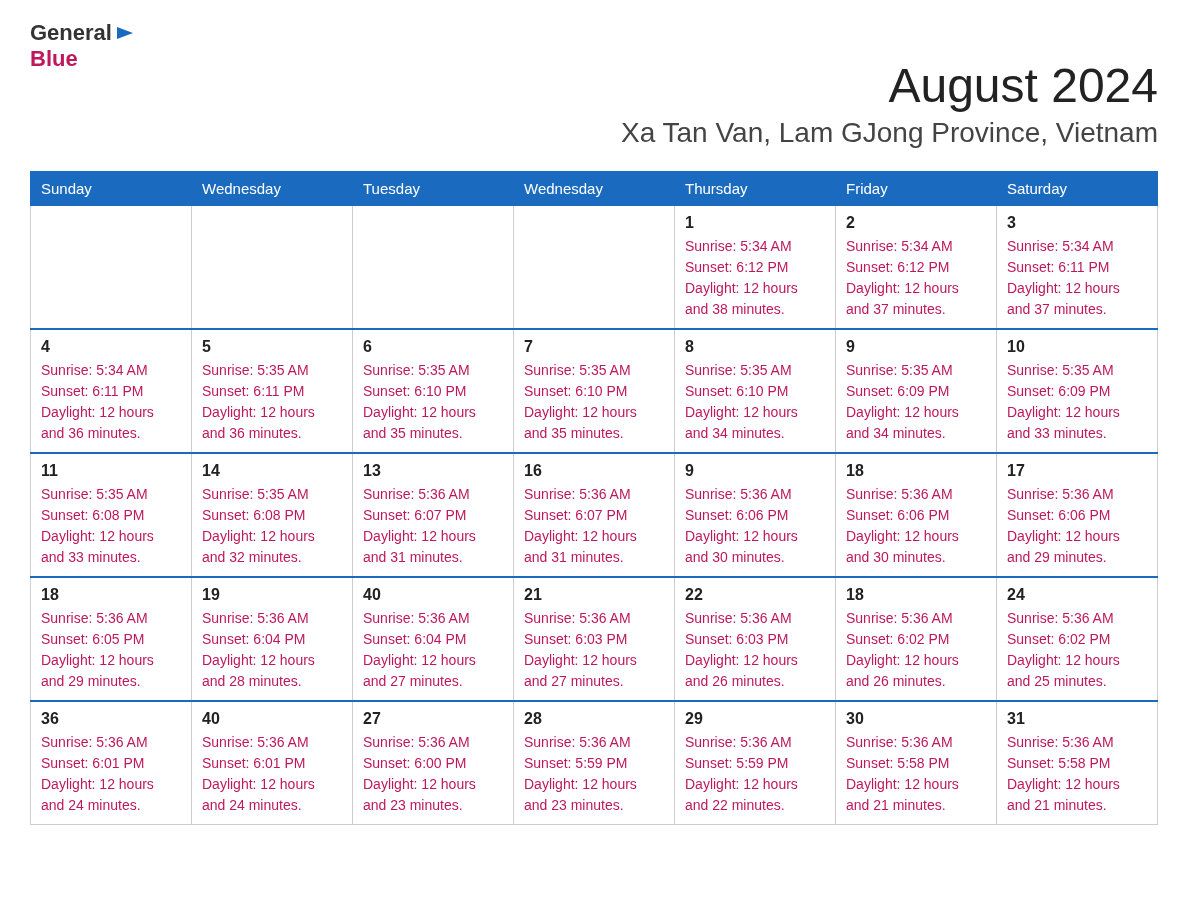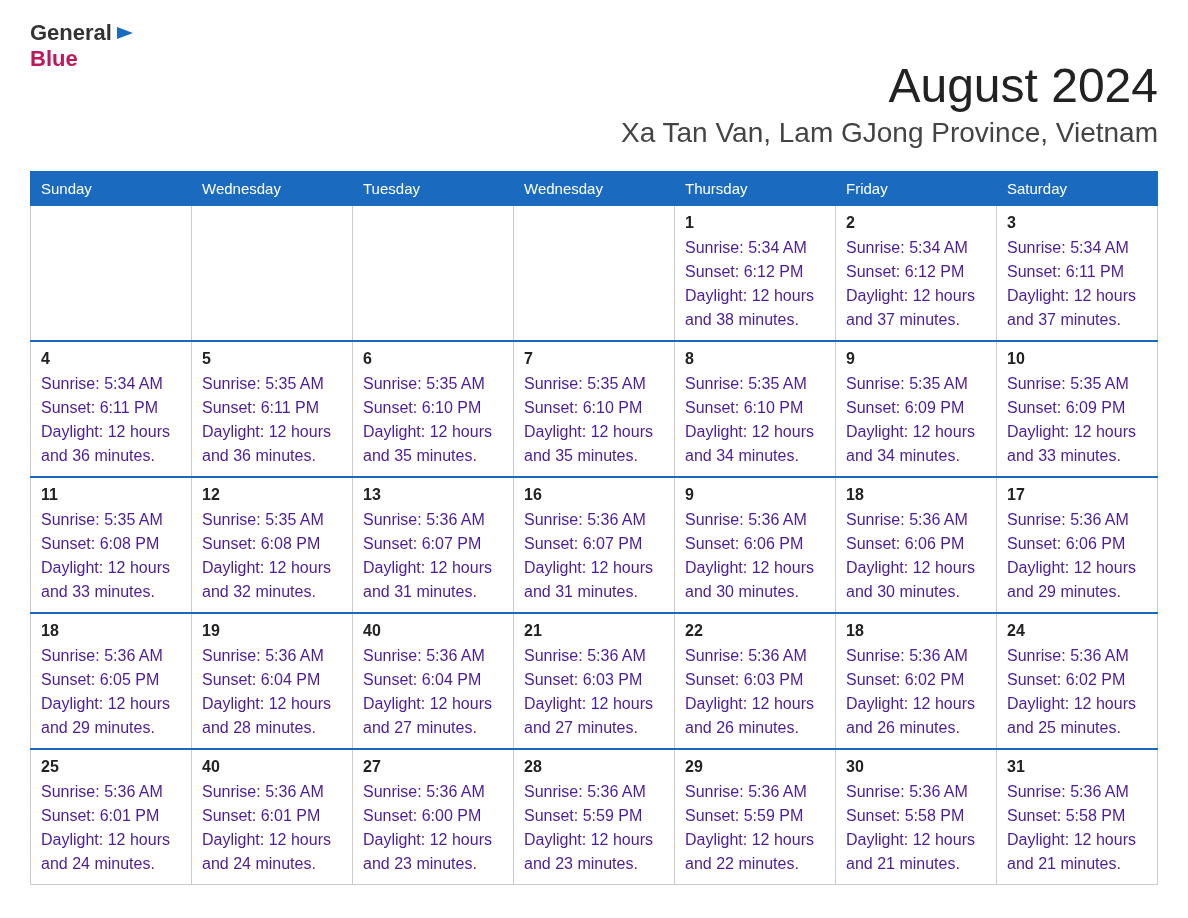--- a/index.html
+++ b/index.html
@@ -69,22 +69,22 @@
       background: #fff;
     }
     .day-num {
       font-size: 16px;
       font-weight: bold;
       color: #222;
       display: block;
       margin-bottom: 4px;
     }
     .day-info {
-      font-size: 16px;
-      color: #4c1d95;
+      font-size: 14px;
+      color: #be185d;
       line-height: 1.5;
     }
     .row-separator td {
       border-top: 2px solid #1a6bbf;
     }
     .logo-wrapper {
       display: flex;
       flex-direction: column;
       align-items: flex-start;
     }
@@ -183,21 +183,21 @@
           <span class="day-num">10</span>
           <div class="day-info">Sunrise: 5:35 AM<br>Sunset: 6:09 PM<br>Daylight: 12 hours<br>and 33 minutes.</div>
         </td>
       </tr>
       <tr class="row-separator">
         <td>
           <span class="day-num">11</span>
           <div class="day-info">Sunrise: 5:35 AM<br>Sunset: 6:08 PM<br>Daylight: 12 hours<br>and 33 minutes.</div>
         </td>
         <td>
-          <span class="day-num">12</span>
+          <span class="day-num">14</span>
           <div class="day-info">Sunrise: 5:35 AM<br>Sunset: 6:08 PM<br>Daylight: 12 hours<br>and 32 minutes.</div>
         </td>
         <td>
           <span class="day-num">13</span>
           <div class="day-info">Sunrise: 5:36 AM<br>Sunset: 6:07 PM<br>Daylight: 12 hours<br>and 31 minutes.</div>
         </td>
         <td>
           <span class="day-num">16</span>
           <div class="day-info">Sunrise: 5:36 AM<br>Sunset: 6:07 PM<br>Daylight: 12 hours<br>and 31 minutes.</div>
         </td>
@@ -239,21 +239,21 @@
           <span class="day-num">18</span>
           <div class="day-info">Sunrise: 5:36 AM<br>Sunset: 6:02 PM<br>Daylight: 12 hours<br>and 26 minutes.</div>
         </td>
         <td>
           <span class="day-num">24</span>
           <div class="day-info">Sunrise: 5:36 AM<br>Sunset: 6:02 PM<br>Daylight: 12 hours<br>and 25 minutes.</div>
         </td>
       </tr>
       <tr class="row-separator">
         <td>
-          <span class="day-num">25</span>
+          <span class="day-num">36</span>
           <div class="day-info">Sunrise: 5:36 AM<br>Sunset: 6:01 PM<br>Daylight: 12 hours<br>and 24 minutes.</div>
         </td>
         <td>
           <span class="day-num">40</span>
           <div class="day-info">Sunrise: 5:36 AM<br>Sunset: 6:01 PM<br>Daylight: 12 hours<br>and 24 minutes.</div>
         </td>
         <td>
           <span class="day-num">27</span>
           <div class="day-info">Sunrise: 5:36 AM<br>Sunset: 6:00 PM<br>Daylight: 12 hours<br>and 23 minutes.</div>
         </td>

